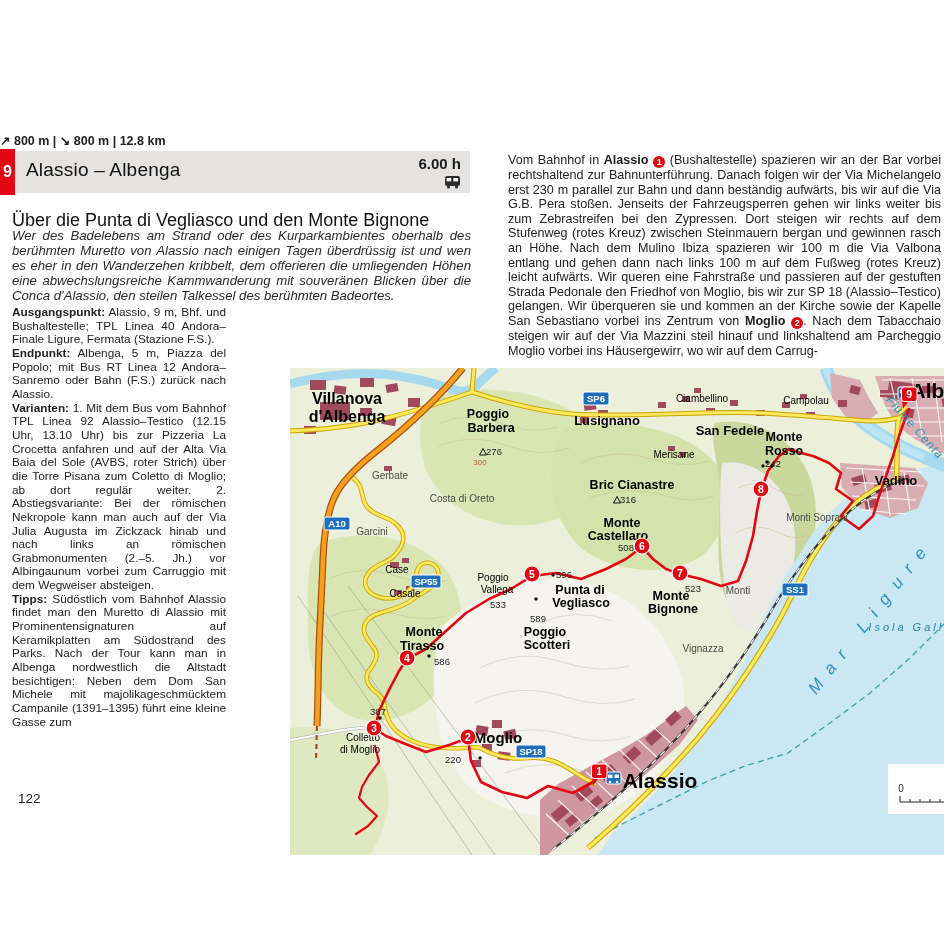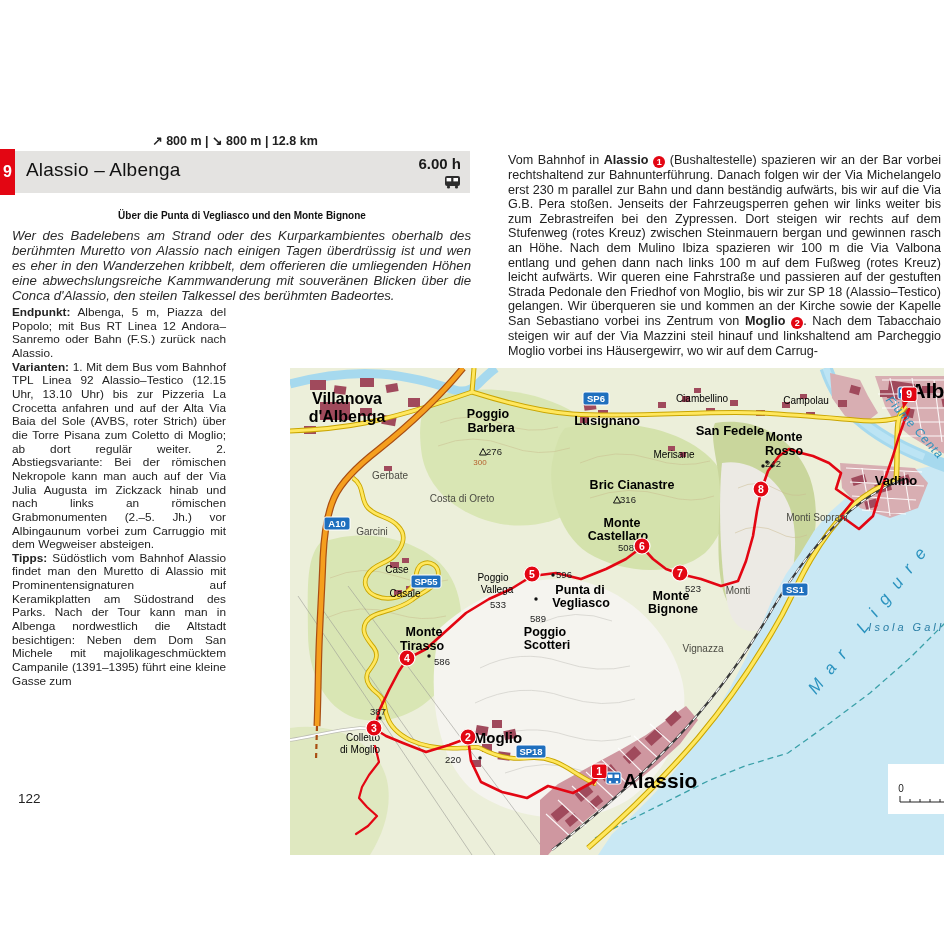--- a/index.html
+++ b/index.html
@@ -1,26 +1,26 @@
 <!DOCTYPE html>
 <html><head>
 <meta charset="utf-8">
 <style>
   html,body{margin:0;padding:0;background:#fff;}
   .page{position:relative;width:944px;height:944px;background:#fff;overflow:hidden;
         font-family:"Liberation Sans",sans-serif;color:#1a1a1a;}
-  .stats-line{position:absolute;top:133px;left:0;width:470px;text-align:center;
+  .stats-line{position:absolute;top:133px;left:0;width:470px;text-align:left;
         font-size:12.5px;font-weight:bold;color:#222;}
   .title-bar{position:absolute;left:0;top:151px;width:470px;height:42px;background:#e4e3e1;}
   .route-badge{position:absolute;left:0;top:-2px;width:15px;height:46px;background:#e30613;
         color:#fff;font-size:16px;font-weight:bold;display:flex;align-items:center;justify-content:center;}
   .title-text{position:absolute;left:26px;top:8px;font-size:19px;font-weight:normal;letter-spacing:.2px;color:#111;}
   .duration{position:absolute;right:9px;top:4px;font-size:15px;font-weight:bold;margin-left:34px;}
   .bus-glyph{position:absolute;right:9px;top:24px;width:17px;height:14px;}
-  .subhead{position:absolute;left:12px;top:210px;width:460px;font-size:10px;font-weight:bold;color:#111;text-align:center;}
+  .subhead{position:absolute;left:12px;top:210px;width:460px;font-size:18px;font-weight:normal;color:#111;}
   .lead{position:absolute;left:12px;top:228px;width:459px;font-size:13.2px;font-style:italic;
         line-height:15px;text-align:justify;color:#2a2a2a;}
   .col-left{position:absolute;left:12px;top:306px;width:214px;font-size:11.8px;line-height:13.65px;
         text-align:justify;color:#222;}
   .col-left .seg{margin:0;}
   .col-mid{position:absolute;left:228px;top:306px;width:250px;font-size:11.8px;line-height:13.65px;
         white-space:pre-line;color:#222;}
   .col-right{position:absolute;left:508px;top:153px;width:433px;font-size:12.6px;line-height:14.6px;
         text-align:justify;color:#222;}
   .badge-inline{display:inline-block;width:12px;height:12px;border-radius:50%;background:#e30613;
@@ -62,20 +62,21 @@
       <rect x="9.4" y="3" width="4.6" height="3.4" fill="#fff"></rect>
       <circle cx="4.5" cy="12" r="1.6" fill="#2d2d2d"></circle>
       <circle cx="12.5" cy="12" r="1.6" fill="#2d2d2d"></circle>
     </svg>
   </div>
 
   <div class="subhead">Über die Punta di Vegliasco und den Monte Bignone</div>
   <div class="lead">Wer des Badelebens am Strand oder des Kurparkambientes oberhalb des berühmten Muretto von Alassio nach einigen Tagen überdrüssig ist und wen es eher in den Wanderzehen kribbelt, dem offerieren die umliegenden Höhen eine abwechslungsreiche Kammwanderung mit souveränen Blicken über die Conca d'Alassio, den steilen Talkessel des berühmten Badeortes.</div>
 
   <div class="col-left" id="info-col">
+      <div class="seg"><b>Ausgangspunkt:</b> Alassio, 9 m, Bhf. und Bushaltestelle; TPL Linea 40 Andora–Finale Ligure, Fermata (Stazione F.S.).</div>
       <div class="seg"><b>Endpunkt:</b> Albenga, 5 m, Piazza del Popolo; mit Bus RT Linea 12 Andora–Sanremo oder Bahn (F.S.) zurück nach Alassio.</div>
       <div class="seg"><b>Varianten:</b> 1. Mit dem Bus vom Bahnhof TPL Linea 92 Alassio–Testico (12.15 Uhr, 13.10 Uhr) bis zur Pizzeria La Crocetta anfahren und auf der Alta Via Baia del Sole (AVBS, roter Strich) über die Torre Pisana zum Coletto di Moglio; ab dort regulär weiter. 2. Abstiegsvariante: Bei der römischen Nekropole kann man auch auf der Via Julia Augusta im Zickzack hinab und nach links an römischen Grabmonumenten (2.–5. Jh.) vor Albingaunum vorbei zum Carruggio mit dem Wegweiser absteigen.</div>
       <div class="seg"><b>Tipps:</b> Südöstlich vom Bahnhof Alassio findet man den Muretto di Alassio mit Prominentensignaturen auf Keramikplatten am Südostrand des Parks. Nach der Tour kann man in Albenga nordwestlich die Altstadt besichtigen: Neben dem Dom San Michele mit majolikageschmücktem Campanile (1391–1395) führt eine kleine Gasse zum</div>
     </div>
   <div class="col-right" id="desc">Vom Bahnhof in <b>Alassio</b> <span class="badge-inline">1</span> (Bushaltestelle) spazieren wir an der Bar vorbei rechtshaltend zur Bahnunterführung. Danach folgen wir der Via Michelangelo erst 230 m parallel zur Bahn und dann beständig aufwärts, bis wir auf die Via G.B. Pera stoßen. Jenseits der Fahrzeugsperren gehen wir links weiter bis zum Zebrastreifen bei den Zypressen. Dort steigen wir rechts auf dem Stufenweg (rotes Kreuz) zwischen Steinmauern bergan und gewinnen rasch an Höhe. Nach dem Mulino Ibiza spazieren wir 100 m die Via Valbona entlang und gehen dann nach links 100 m auf dem Fußweg (rotes Kreuz) leicht aufwärts. Wir queren eine Fahrstraße und passieren auf der gestuften Strada Pedonale den Friedhof von Moglio, bis wir zur SP 18 (Alassio–Testico) gelangen. Wir überqueren sie und kommen an der Kirche sowie der Kapelle San Sebastiano vorbei ins Zentrum von <b>Moglio</b> <span class="badge-inline">2</span>. Nach dem Tabacchaio steigen wir auf der Via Mazzini steil hinauf und linkshaltend am Parcheggio Moglio vorbei ins Häusergewirr, wo wir auf dem Carrug-</div>
 
   <div class="page-num">122</div>
 
   <div class="map-wrap">
     <svg id="map-svg" viewBox="0 0 694 487" width="694" height="487">

